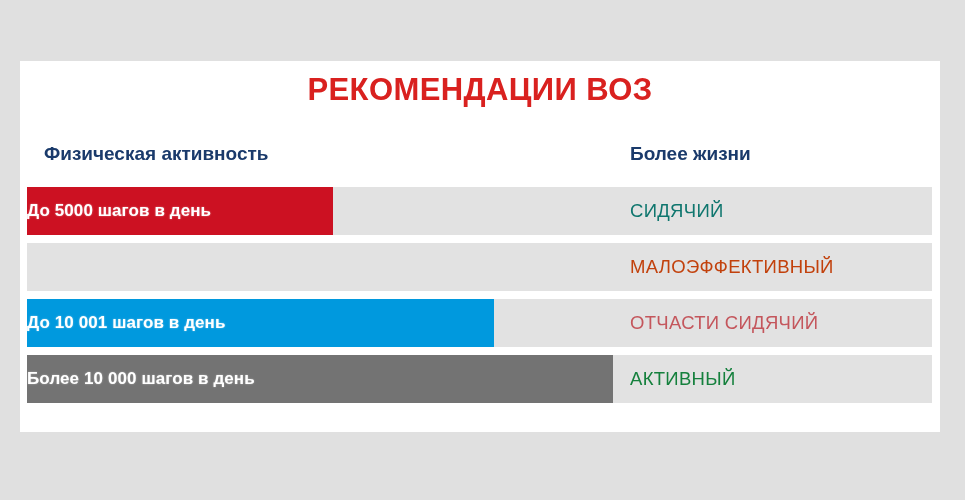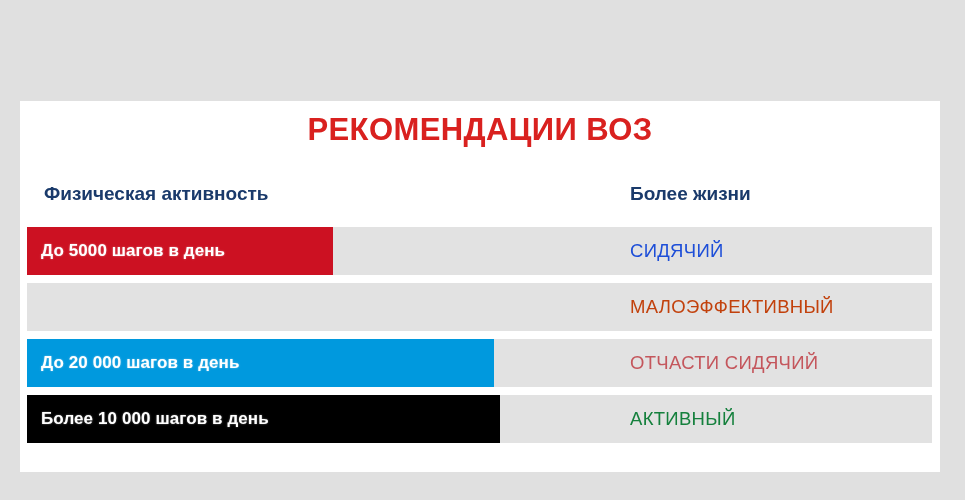--- a/index.html
+++ b/index.html
@@ -87,21 +87,20 @@
 
   
   .bar {
     position: absolute;
     left: 7px;
     top: 0;
     height: 48px;
     display: flex;
     align-items: center;
     box-sizing: border-box;
-    padding-left: 14px;
   }
   .bar-label {
     font-size: 17px;
     font-weight: bold;
     color: #ffffff;
     white-space: nowrap;
     letter-spacing: 0.1px;
     text-shadow: 0 0 2px rgba(255,255,255,0.45);
   }
 
@@ -118,54 +117,54 @@
     color: #c4565c;
     white-space: nowrap;
     letter-spacing: 0.3px;
   }
 </style>
 </head>
 <body>
 
 <div class="page" style="background-color: rgb(224, 224, 224);">
 
-  <div class="card" style="background-color: rgb(255, 255, 255); margin-top: 40px;">
+  <div class="card" style="background-color: rgb(255, 255, 255);">
 
     <div class="title" style="color: rgb(217, 33, 31);">РЕКОМЕНДАЦИИ ВОЗ</div>
 
     <div class="col-head activity" style="color: rgb(26, 58, 107);">Физическая активность</div>
 
     <div class="col-head lifestyle" style="color: rgb(26, 58, 107);">Более жизни</div>
 
     <div class="rows">
 
       <div class="row">
         <div class="track" style="background-color: rgb(226, 226, 226);"></div>
         <div class="bar" style="background-color: rgb(204, 17, 34); width: 306px;">
           <span class="bar-label">До 5000 шагов в день</span>
         </div>
-        <div class="lifestyle-label" style="color: #1d4ed8; text-align: right;">СИДЯЧИЙ</div>
+        <div class="lifestyle-label" style="color: #0f766e; text-align: right;">СИДЯЧИЙ</div>
       </div>
 
       <div class="row">
         <div class="track" style="background-color: rgb(226, 226, 226);"></div>
         <div class="lifestyle-label" style="color: #c2410c;">МАЛОЭФФЕКТИВНЫЙ</div>
       </div>
 
       <div class="row">
         <div class="track" style="background-color: rgb(226, 226, 226);"></div>
         <div class="bar" style="background-color: rgb(0, 153, 222); width: 467px;">
-          <span class="bar-label">До 20 000 шагов в день</span>
+          <span class="bar-label">До 10 001 шагов в день</span>
         </div>
         <div class="lifestyle-label" style="color: rgb(196, 86, 92);">ОТЧАСТИ СИДЯЧИЙ</div>
       </div>
 
       <div class="row">
         <div class="track" style="background-color: rgb(226, 226, 226);"></div>
-        <div class="bar" style="background-color: #000000; width: 473px;">
+        <div class="bar" style="background-color: #737373; width: 586px;">
           <span class="bar-label">Более 10 000 шагов в день</span>
         </div>
         <div class="lifestyle-label" style="color: #15803d;">АКТИВНЫЙ</div>
       </div>
 
     </div>
   </div>
 </div>
 
 </body></html>

